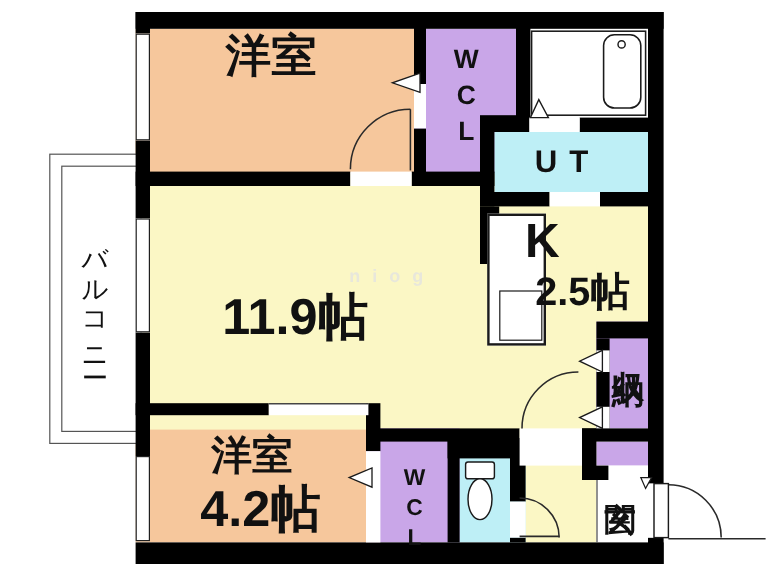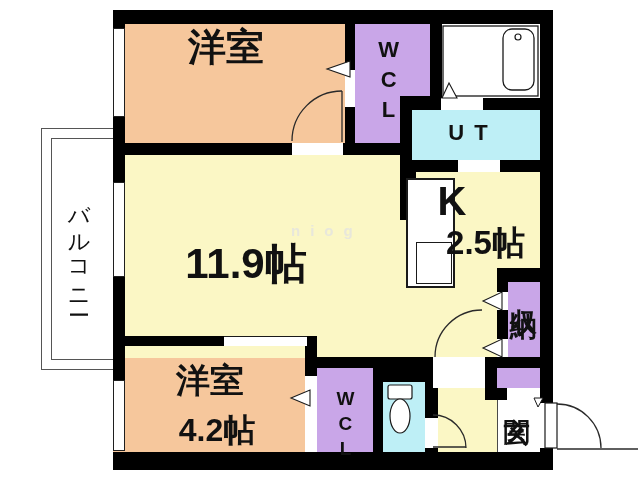--- a/index.html
+++ b/index.html
@@ -131,26 +131,26 @@
       <path d="M502,292 L502,310 L483,301 Z"></path>
       <path d="M502,339 L502,357 L483,348 Z"></path>
     </g>
   </svg>
 
   <div class="lbl" style="left:116px;top:28px;width:220px;font-size:38px;">洋室</div>
 
   <div class="lbl" style="left:136px;top:242px;width:220px;font-size:42px;">11.9帖</div>
 
   <div class="lbl" style="left:100px;top:363px;width:220px;font-size:34px;">洋室</div>
-  <div class="lbl" style="left:107px;top:414px;width:220px;font-size:32px;">4.2帖</div>
+  <div class="lbl" style="left:107px;top:402px;width:220px;font-size:42px;">4.2帖</div>
 
   <div class="lbl" style="left:412px;top:180px;width:80px;font-size:40px;">K</div>
   <div class="lbl" style="left:398px;top:226px;width:175px;font-size:33px;">2.5帖</div>
 
-  <div class="lbl" style="left:413px;top:121px;width:120px;font-size:22px;letter-spacing:10px;">UT</div>
+  <div class="lbl" style="left:413px;top:121px;width:120px;font-size:26px;letter-spacing:10px;">UT</div>
 
   <div class="lbl vtext" style="left:377px;top:37px;font-size:22px;letter-spacing:5px;">WCL</div>
   <div class="lbl vtext" style="left:335px;top:388px;font-size:19px;letter-spacing:4px;">WCL</div>
   <div class="lbl vtext" style="left:509px;top:287px;font-size:27px;letter-spacing:4px;">収納</div>
   <div class="lbl vtext" style="left:503px;top:397px;font-size:26px;letter-spacing:3px;">玄関</div>
   <div class="lbl vtext" style="left:68px;top:191px;font-size:22px;letter-spacing:3px;font-weight:400;">バルコニー</div>
 
   <div class="wm" style="left:291px;top:222px;font-size:15px;letter-spacing:10px;">niog</div>
 
 </div>

